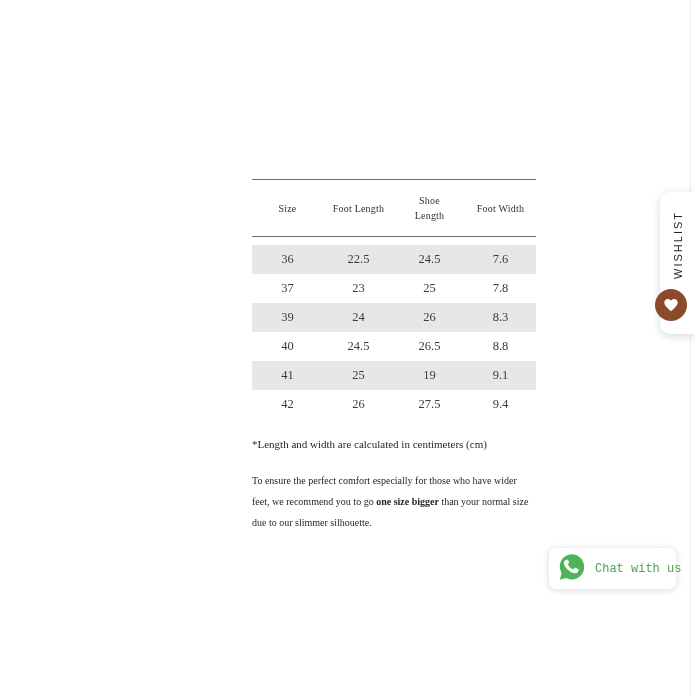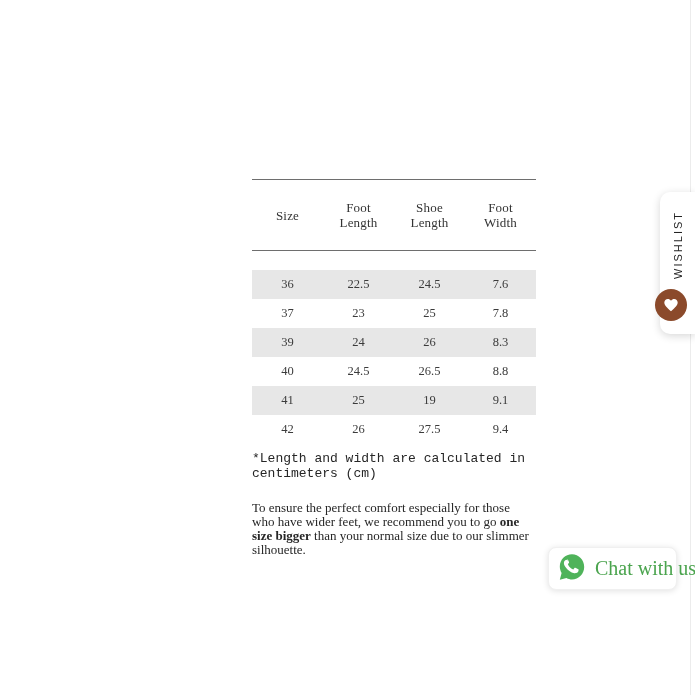--- a/index.html
+++ b/index.html
@@ -18,37 +18,37 @@
   }
 
   .right-edge-line {
     position:absolute; left:690px; top:0; width:1px; height:695px;
     background:#ececec;
   }
 
   
   .size-chart { position:absolute; left:252px; top:179px; width:284px; color:var(--ink); }
   .header-row {
-    display:flex; height:72px;
+    display:flex; height:58px;
     border-top:1px solid var(--rule);
     border-bottom:1px solid var(--rule);
-    font-size:13px; letter-spacing:0.2px;justify-content:flex-end;
+    font-size:10px; letter-spacing:0.2px;justify-content:flex-end;
   }
   .header-cell { flex:1; display:flex; align-items:center; justify-content:center; text-align:center; }
   .header-cell span { display:inline-block; max-width:52px; line-height:15px; }
 
-  .table-body { margin-top:19px; }
+  .table-body { margin-top:8px; }
   .trow { display:flex; height:29px; align-items:center; font-size:12.5px; color:#3b3b3b; }
   .trow:nth-child(odd) { background:var(--stripe); }
   .tcell { flex:1; text-align:center; }
 
-  .footnote { margin-top:7px; font-size:13px; color:#262626;font-family:Liberation Mono, monospace; }
+  .footnote { margin-top:19px; font-size:11px; color:#262626; }
   .note {
     margin-top:20px; width:282px;
-    font-size:13px; line-height:14px; color:#262626;
+    font-size:10px; line-height:21px; color:#262626;
   }
   .note b { font-weight:bold; }
 
   
   .wishlist-panel {
     position:absolute; top:192px; right:0; width:35px; height:142px;
     background:#ffffff;
     border-radius:10px 0 0 10px;
     box-shadow:0 2px 8px rgba(0,0,0,0.16);
   }
@@ -74,22 +74,22 @@
     position:absolute; left:548px; top:547px; width:129px; height:43px;
     background:#ffffff; border:1px solid #f0f0f0; border-radius:8px;
     box-shadow:0 1px 6px rgba(0,0,0,0.12);
     display:flex; align-items:center; gap:8px; padding:0 10px 0 8px;
     cursor:pointer;
   }
   .wa-icon { width:30px; height:30px; flex:0 0 auto; }
   .wa-icon .bubble { fill:var(--wa-green); }
   .wa-icon .phone { fill:#ffffff; }
   .chat-label {
-    font-family:Liberation Serif, serif;
-    font-size:20px; color:var(--chat-green); white-space:nowrap;
+    font-family:Liberation Mono, monospace;
+    font-size:12px; color:var(--chat-green); white-space:nowrap;
   }
 </style>
 </head>
 <body style="--stripe: #e7e7e7; --heart-brown: #8B4A2B; --chat-green: #4BA44E; --wa-green: #4FB35A;">
 
 <div class="right-edge-line"></div>
 
 <div class="size-chart">
   <div class="header-row">
     <div class="header-cell">

